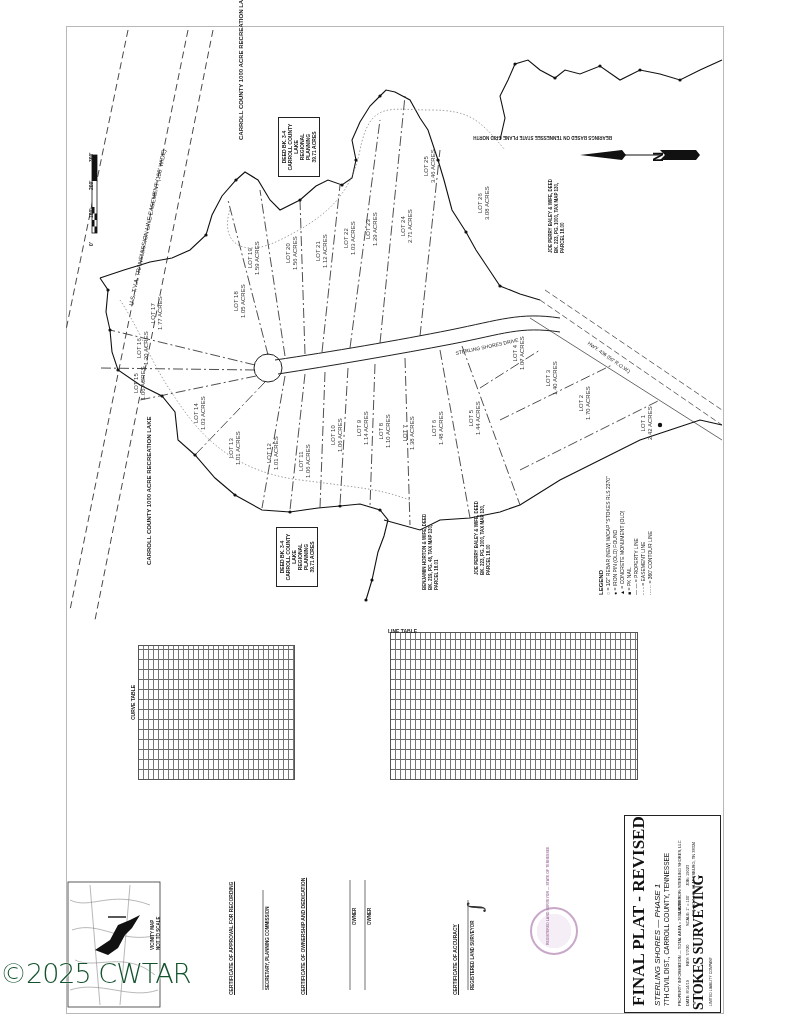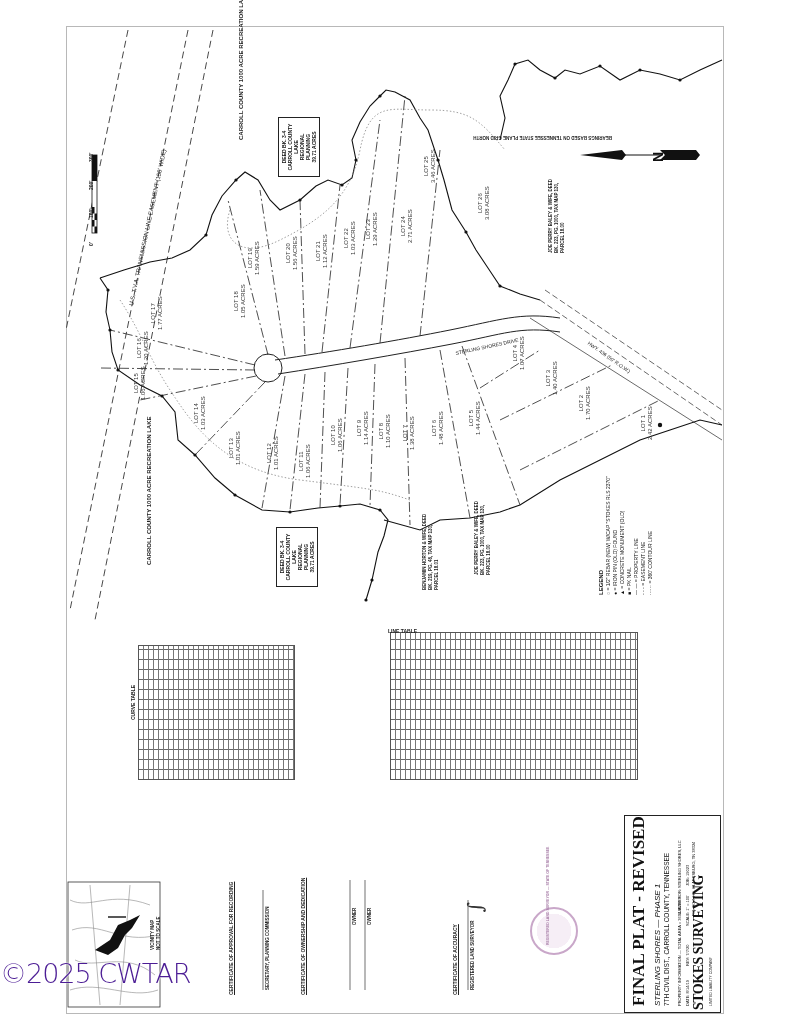--- a/index.html
+++ b/index.html
@@ -5,21 +5,21 @@
   html, body { margin:0; padding:0; background:#ffffff; }
   body { width:791px; height:1024px; position:relative; overflow:hidden; font-family:"Liberation Sans", sans-serif; color:#111; }
   .sheet { position:absolute; left:66px; top:26px; width:656px; height:986px; border:1px solid #b8b8b8; background:#fff; }
   svg.plat { position:absolute; left:0; top:0; width:791px; height:1024px; }
   .rot { position:absolute; transform-origin:0 0; white-space:nowrap; }
   .lotlbl { font-size:6px; line-height:7px; color:#333; text-align:center; }
   .boxlbl { position:absolute; border:1px solid #222; background:#fff; font-size:5px; line-height:6px; font-weight:bold; text-align:center; padding:2px 3px; }
   .tiny { font-size:5px; line-height:6px; color:#222; font-weight:bold; }
   .title-block { position:absolute; left:624px; top:815px; width:95px; height:196px; border:1px solid #222; background:#fff; }
   .tb-rot { position:absolute; transform:rotate(-90deg); transform-origin:0 0; white-space:nowrap; }
-  .watermark { position:absolute; left:0; top:958px; font-size:27px; font-weight:300; color:#4c1d95; letter-spacing:-1px; font-family:"DejaVu Sans", sans-serif; text-shadow: 0 0 1px #fff, 0 0 2px #fff; }
+  .watermark { position:absolute; left:0; top:958px; font-size:27px; font-weight:300; color:#14532d; letter-spacing:-1px; font-family:"DejaVu Sans", sans-serif; text-shadow: 0 0 1px #fff, 0 0 2px #fff; }
   .table { position:absolute; border:1px solid #555; background:
       repeating-linear-gradient(90deg, transparent 0 4px, #777 4px 5px),
       repeating-linear-gradient(0deg, transparent 0 9px, #666 9px 10px); }
   .seal { position:absolute; left:530px; top:907px; width:44px; height:44px; border-radius:50%; border:2px solid #c9a7c9; background:radial-gradient(circle, #f6eef6 0 55%, #fff 56%); }
   .sig { position:absolute; font-family:"DejaVu Serif", serif; font-style:italic; color:#333; }
 </style>
 </head>
 <body>
 
 <div class="sheet"></div>

